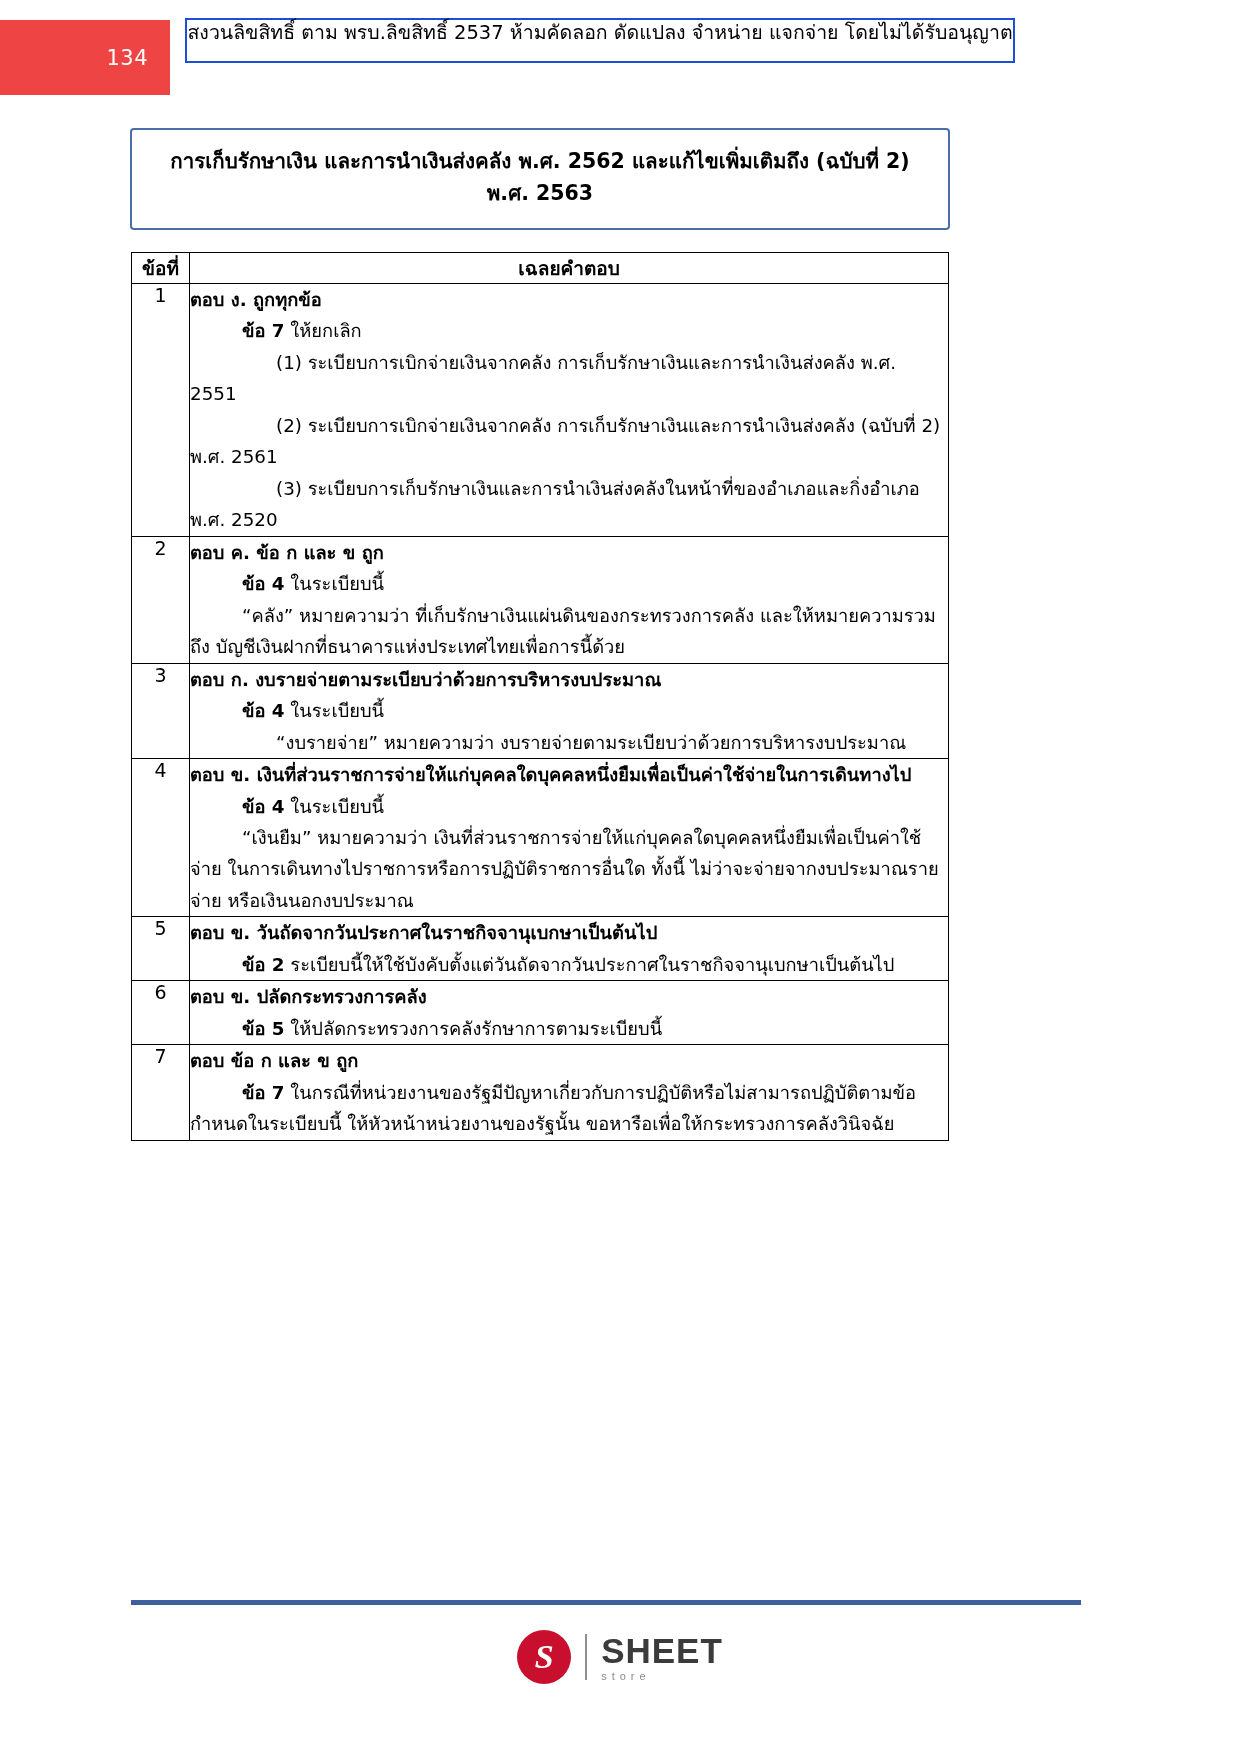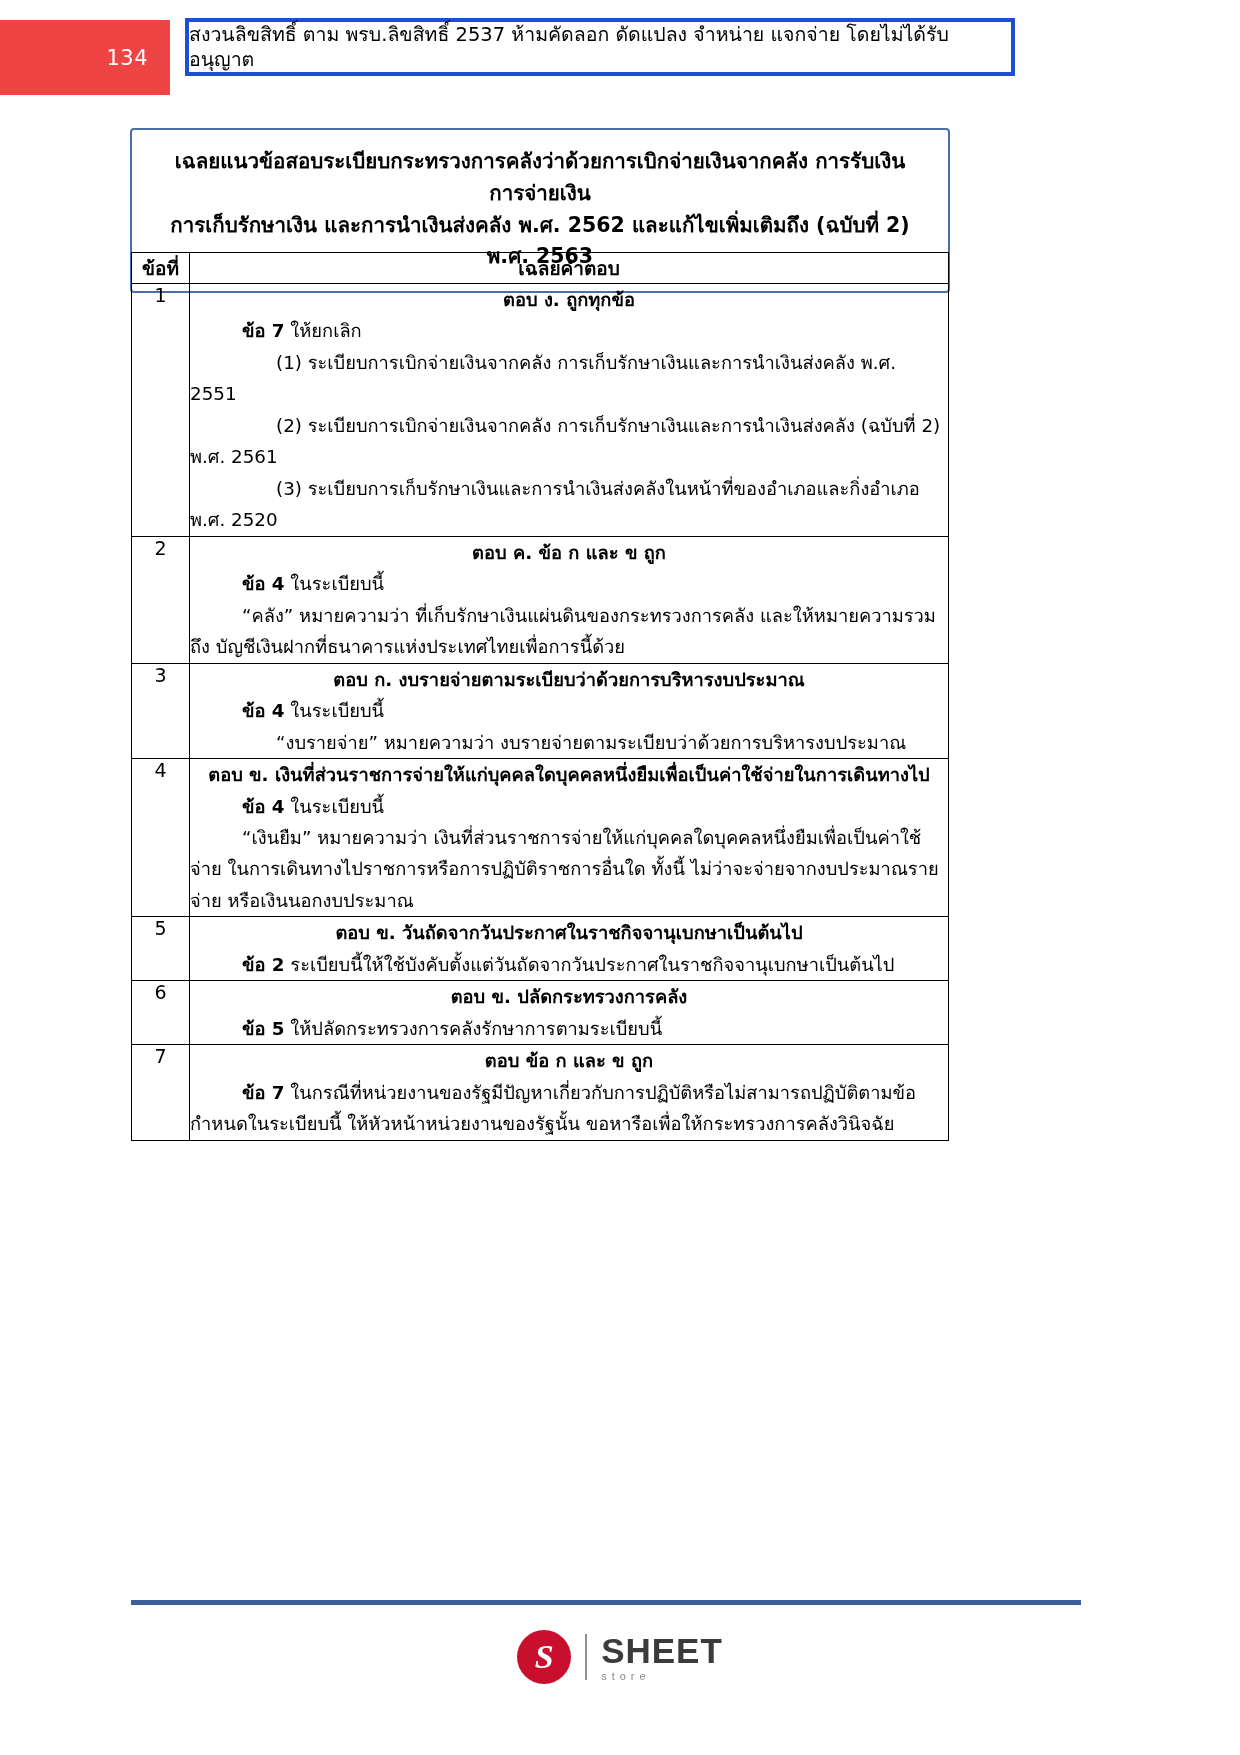--- a/index.html
+++ b/index.html
@@ -37,25 +37,24 @@
     padding-right: 22px;
     box-sizing: border-box;
     font-size: 21px;
     letter-spacing: 0.5px;
   }
   .header-box {
     position: absolute;
     left: 185px;
     top: 18px;
     width: 830px;
-    height: 58px;
-    border: 4px solid #1d4ed8;
+    height: 45px;
+    border: 2px solid #1d4ed8;
     background: #ffffff;
     display: flex;
-    align-items: center;
     justify-content: center;
     box-sizing: border-box;
   }
   .header-box span {
     font-size: 19.5px;
     color: #000000;
     line-height: 1.3;
   }
 
   
@@ -110,21 +109,20 @@
     font-size: 18.3px;
     line-height: 1.72;
     color: #000000;
   }
   .ans-cell .b {
     font-weight: bold;
   }
   .p {
     margin: 0;
     text-indent: 0;
-    text-align: center;
   }
   .p-i1 { margin: 0; text-indent: 52px; }
   .p-i2 { margin: 0; text-indent: 86px; }
 
   
   .footer-rule {
     position: absolute;
     left: 131px;
     top: 1600px;
     width: 950px;
@@ -187,21 +185,20 @@
 <div class="header">
   <div class="page-tab">
     <span>134</span>
   </div>
   <div class="header-box">
     <span>สงวนลิขสิทธิ์ ตาม พรบ.ลิขสิทธิ์ 2537 ห้ามคัดลอก ดัดแปลง จำหน่าย แจกจ่าย โดยไม่ได้รับอนุญาต</span>
   </div>
 </div>
 
 <div class="title-box">
-  <div class="line">เฉลยแนวข้อสอบระเบียบกระทรวงการคลังว่าด้วยการเบิกจ่ายเงินจากคลัง การรับเงิน การจ่ายเงิน</div>
   <div class="line">การเก็บรักษาเงิน และการนำเงินส่งคลัง พ.ศ. 2562 และแก้ไขเพิ่มเติมถึง (ฉบับที่ 2) พ.ศ. 2563</div>
 </div>
 
 <table class="answer-table">
   <colgroup>
     <col class="col-no">
     <col>
   </colgroup>
   <thead>
     <tr>

